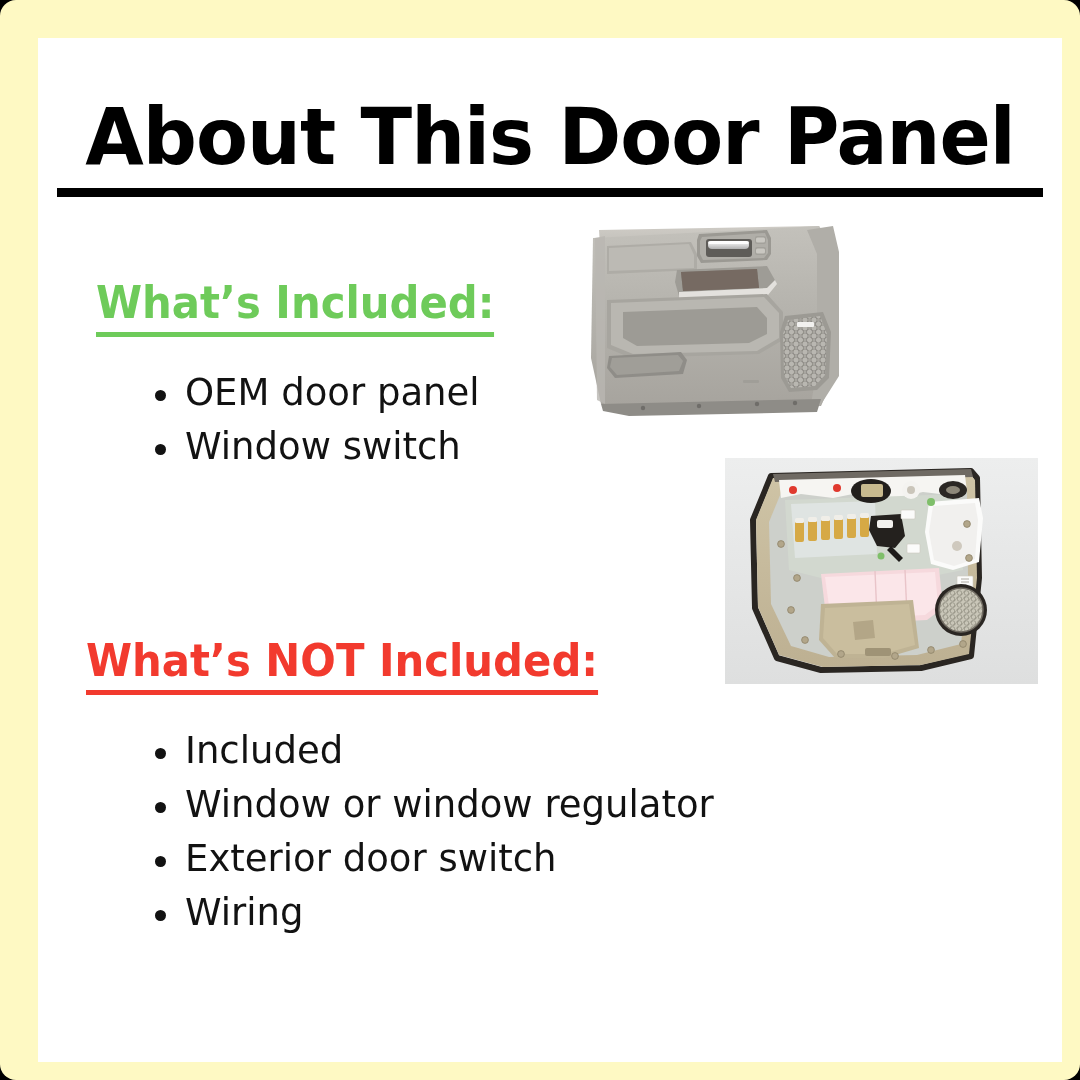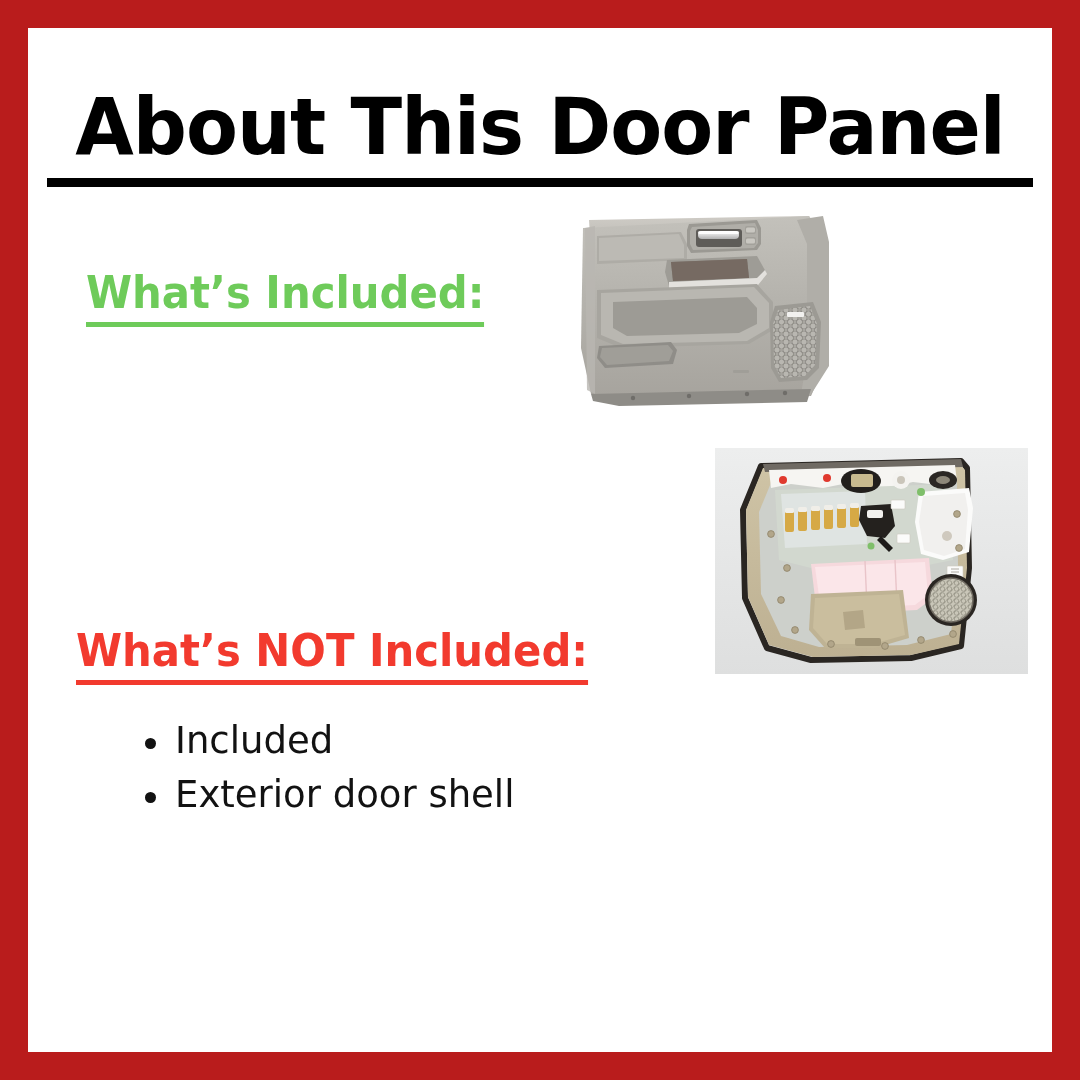--- a/index.html
+++ b/index.html
@@ -13,23 +13,24 @@
     overflow: hidden;
     font-family: "Liberation Sans", sans-serif;
   }
 
   
   .frame {
     position: absolute;
     left: 0; top: 0;
     width: 1080px;
     height: 1080px;
-    background: #b91c1c;
+    background: #fef9c3;
     box-sizing: border-box;
-    padding: 28px;
+    padding: 38px;
+    border-radius: 16px;
   }
   .canvas {
     position: relative;
     width: 1024px;
     height: 1024px;
     background: #ffffff;
     overflow: hidden;
   }
 
   
@@ -162,30 +163,34 @@
       <div class="title">About This Door Panel</div>
       <div class="title-rule"></div>
     </div>
 
     <div class="heading heading-included">
       <span>What’s Included:</span>
       <div class="rule"></div>
     </div>
 
     <ul class="bullets list-included">
+      <li>OEM door panel</li>
+      <li>Window switch</li>
     </ul>
 
     <div class="heading heading-not-included">
       <span>What’s NOT Included:</span>
       <div class="rule"></div>
     </div>
 
     <ul class="bullets list-not-included">
       <li>Included</li>
-      <li>Exterior door shell</li>
+      <li>Window or window regulator</li>
+      <li>Exterior door switch</li>
+      <li>Wiring</li>
     </ul>
 
     <div class="photo photo-front">
       <svg width="290" height="225" viewBox="0 0 290 225" xmlns="http://www.w3.org/2000/svg">
         <defs>
           <linearGradient id="pnlG" x1="0" y1="0" x2="0" y2="1">
             <stop offset="0" stop-color="#c3c1bb"></stop>
             <stop offset="0.45" stop-color="#b5b3ad"></stop>
             <stop offset="1" stop-color="#a6a39d"></stop>
           </linearGradient>

